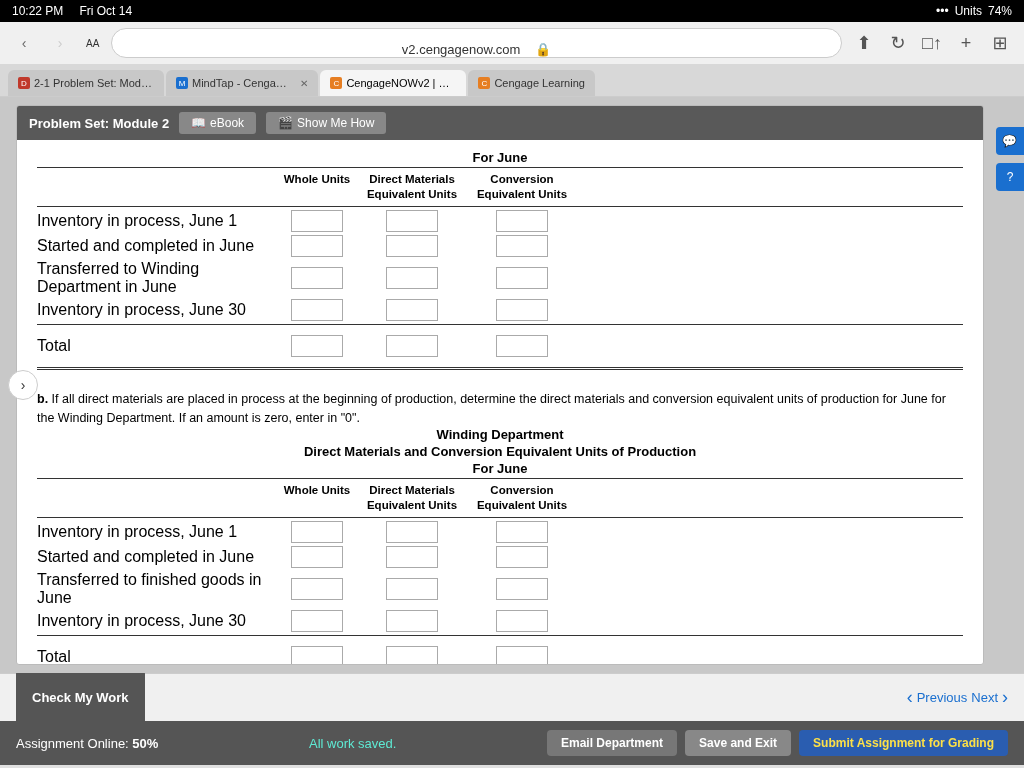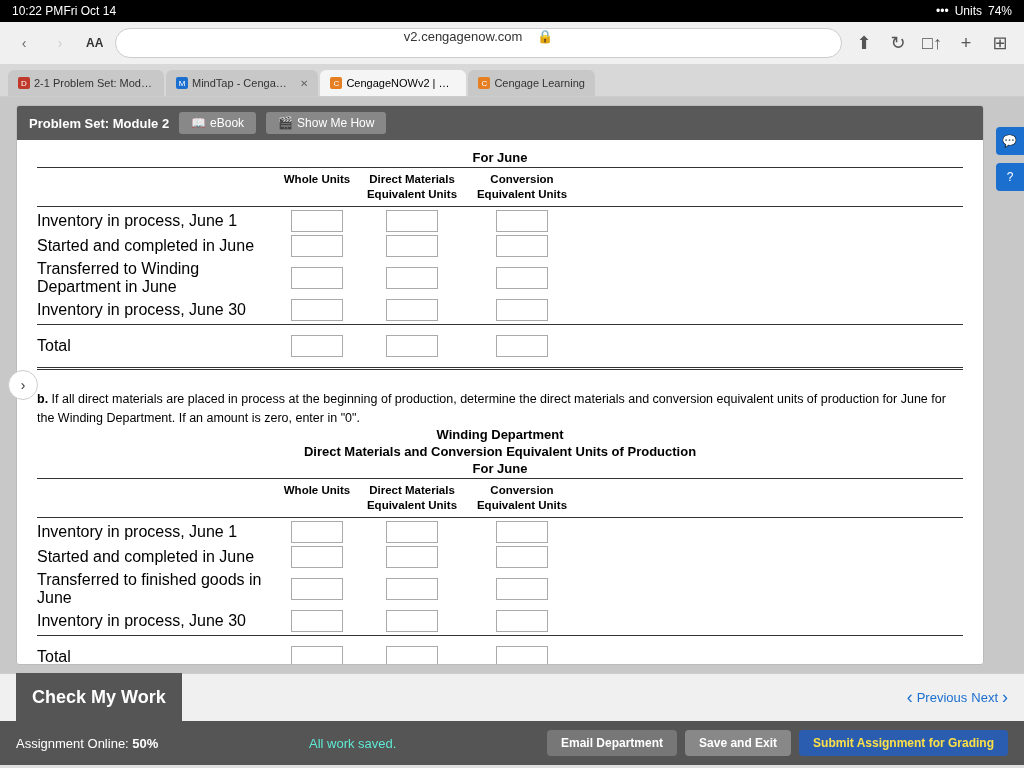--- a/index.html
+++ b/index.html
@@ -9,21 +9,21 @@
     .status-bar {
       background: #000;
       color: #fff;
       height: 22px;
       display: flex;
       align-items: center;
       justify-content: space-between;
       padding: 0 12px;
       font-size: 12px;
     }
-    .status-bar-left { display: flex; }
+    .status-bar-left { display: flex; gap: 16px; }
 
     
     .browser-chrome {
       background: #f0f0f0;
       border-bottom: 1px solid #ccc;
     }
     .browser-toolbar {
       display: flex;
       align-items: center;
       padding: 6px 10px;
@@ -34,32 +34,32 @@
       width: 28px; height: 28px;
       border-radius: 50%;
       border: none;
       background: transparent;
       cursor: pointer;
       display: flex; align-items: center; justify-content: center;
       font-size: 14px; color: #666;
     }
     .browser-btn:disabled { color: #ccc; cursor: default; }
     .aa-btn {
-      font-size: 12px; font-weight: bold; color: #333;
+      font-size: 10px; font-weight: normal; color: #333;
       background: transparent; border: none; cursor: pointer;
       padding: 2px 4px;
     }
     .address-bar {
       flex: 1;
       height: 30px;
       border-radius: 15px;
       border: 1px solid #ccc;
       background: #fff;
       display: flex;
-      align-items: flex-start;
+      align-items: flex-end;
       justify-content: center;
       font-size: 13px;
       color: #333;
       gap: 15px;
     }
     .browser-actions { display: flex; gap: 6px; align-items: center; }
     .browser-action-btn {
       background: transparent; border: none; cursor: pointer;
       font-size: 18px; color: #555;
       width: 28px; height: 28px;
@@ -144,21 +144,21 @@
       justify-content: space-between;
       padding: 0 16px;
     }
     .check-btn {
       background: #555;
       color: #fff;
       border: none;
       padding: 20px 16px;
       border-radius: 4px;
       cursor: pointer;
-      font-size: 18px;
+      font-size: 13px;
       font-weight: bold;
     }
     .nav-buttons { display: flex; align-items: center; gap: 4px; }
     .nav-btn {
       background: transparent;
       border: none;
       color: #1a6fcf;
       font-size: 14px;
       cursor: pointer;
       display: flex;

